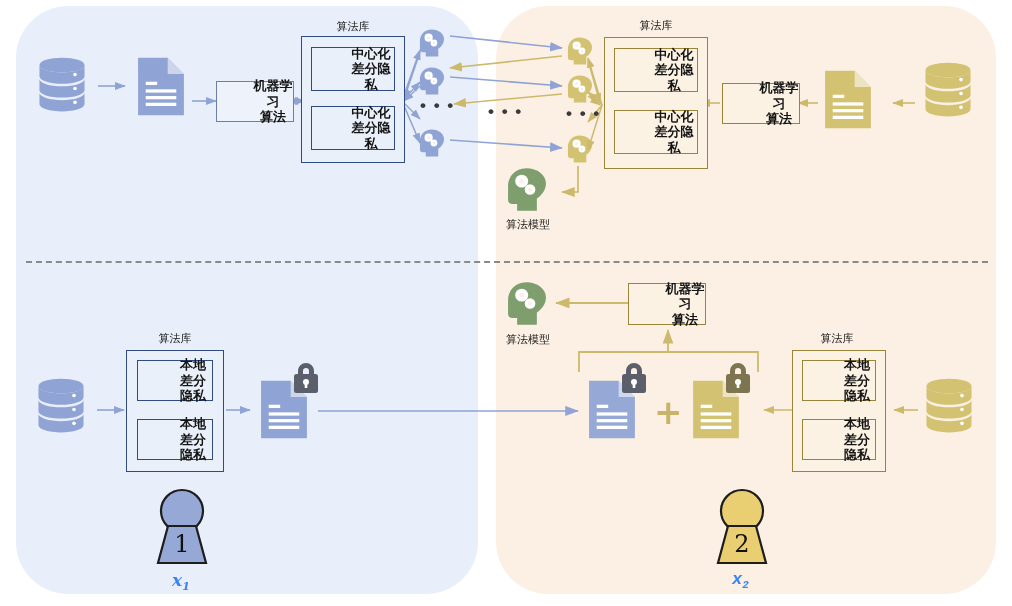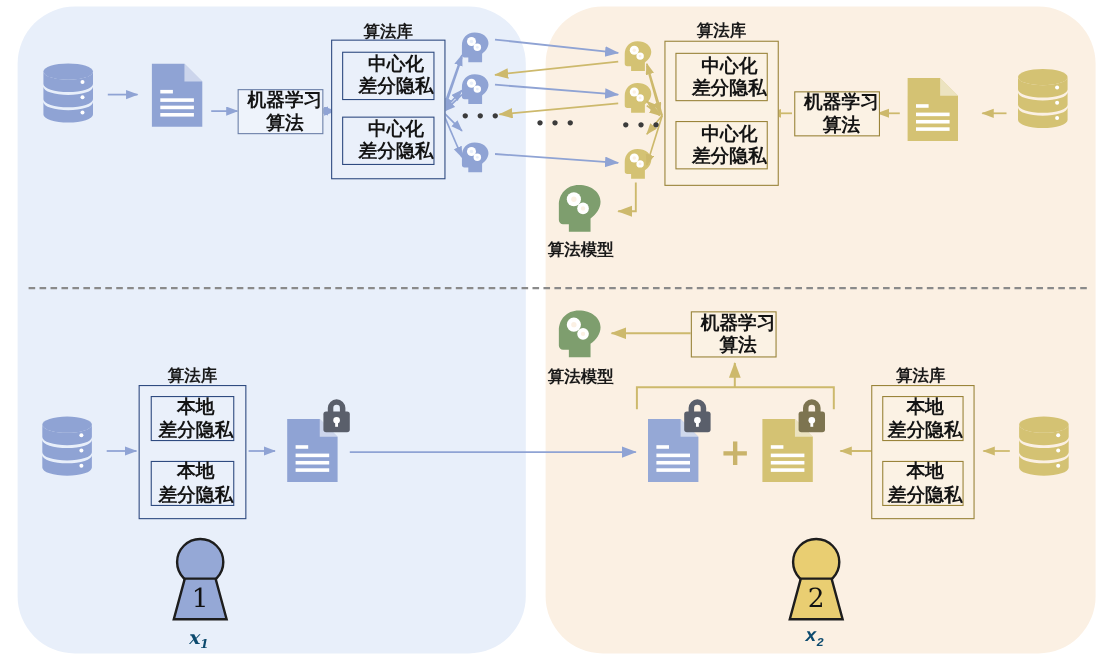--- a/index.html
+++ b/index.html
@@ -9,32 +9,32 @@
 
   
   .panel{position:absolute;border-radius:52px;}
   #panel-left{left:16px;top:6px;width:462px;height:588px;background:#e8effa;}
   #panel-right{left:496px;top:6px;width:500px;height:588px;background:#fbf0e3;}
 
   .divider{position:absolute;left:26px;top:261px;width:962px;height:0;
            border-top:2px dashed #8a8a8a;}
 
   
-  .lbl{position:absolute;font-size:15px;color:#1a1a1a;text-align:center;
-       line-height:1.18;white-space:nowrap;font-weight:700;
+  .lbl{position:absolute;font-size:11px;color:#1a1a1a;text-align:center;
+       line-height:1.18;white-space:nowrap;font-weight:400;
        font-family:"DejaVu Sans","Liberation Sans",sans-serif;}
   .mathlbl{position:absolute;font-size:17px;font-style:italic;font-weight:700;
-           color:#0c4a6e;font-family:"DejaVu Serif","Liberation Serif",serif;}
+           color:#3b82f6;font-family:"DejaVu Serif","Liberation Serif",serif;}
   .mathlbl sub{font-size:11px;font-style:italic;}
 
   
   .box{position:absolute;box-sizing:border-box;display:flex;align-items:center;
-       justify-content:flex-end;text-align:center;line-height:1.2;
-       font-size:17px;font-weight:700;color:#141414;
-       font-family:"DejaVu Sans","Liberation Sans",sans-serif;}
+       justify-content:flex-start;text-align:center;line-height:1.2;
+       font-size:13px;font-weight:700;color:#141414;
+       font-family:"DejaVu Sans","Liberation Sans",sans-serif;padding-left:36px;}
   .box.blue{border:1.6px solid #2f4b80;background:#eaf0fa;}
   .box.blue-outer{border:1.8px solid #2f4b80;background:#eaf0fa;}
   .box.gold{border:1.8px solid #9a843a;background:#fbf2e4;}
   .box.gold-outer{border:1.8px solid #9a843a;background:#fbf2e4;}
   .box.plain-blue{border:1.5px solid #6b7fa8;background:#eef3fb;}
 
   .dots{position:absolute;font-size:17px;font-weight:900;color:#3b3b3b;
         letter-spacing:1.5px;}
 
   svg.layer{position:absolute;left:0;top:0;width:1012px;height:606px;

